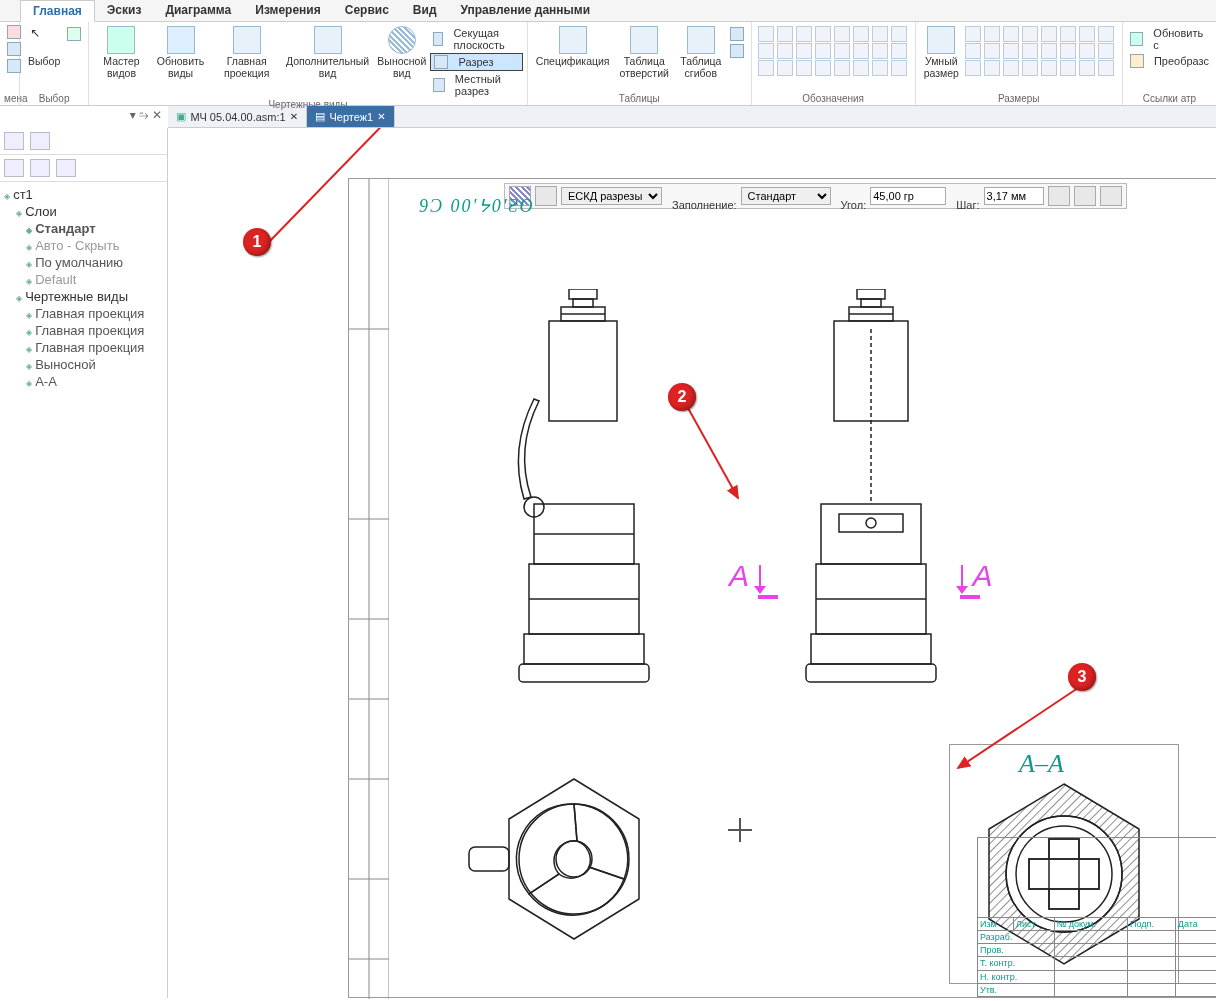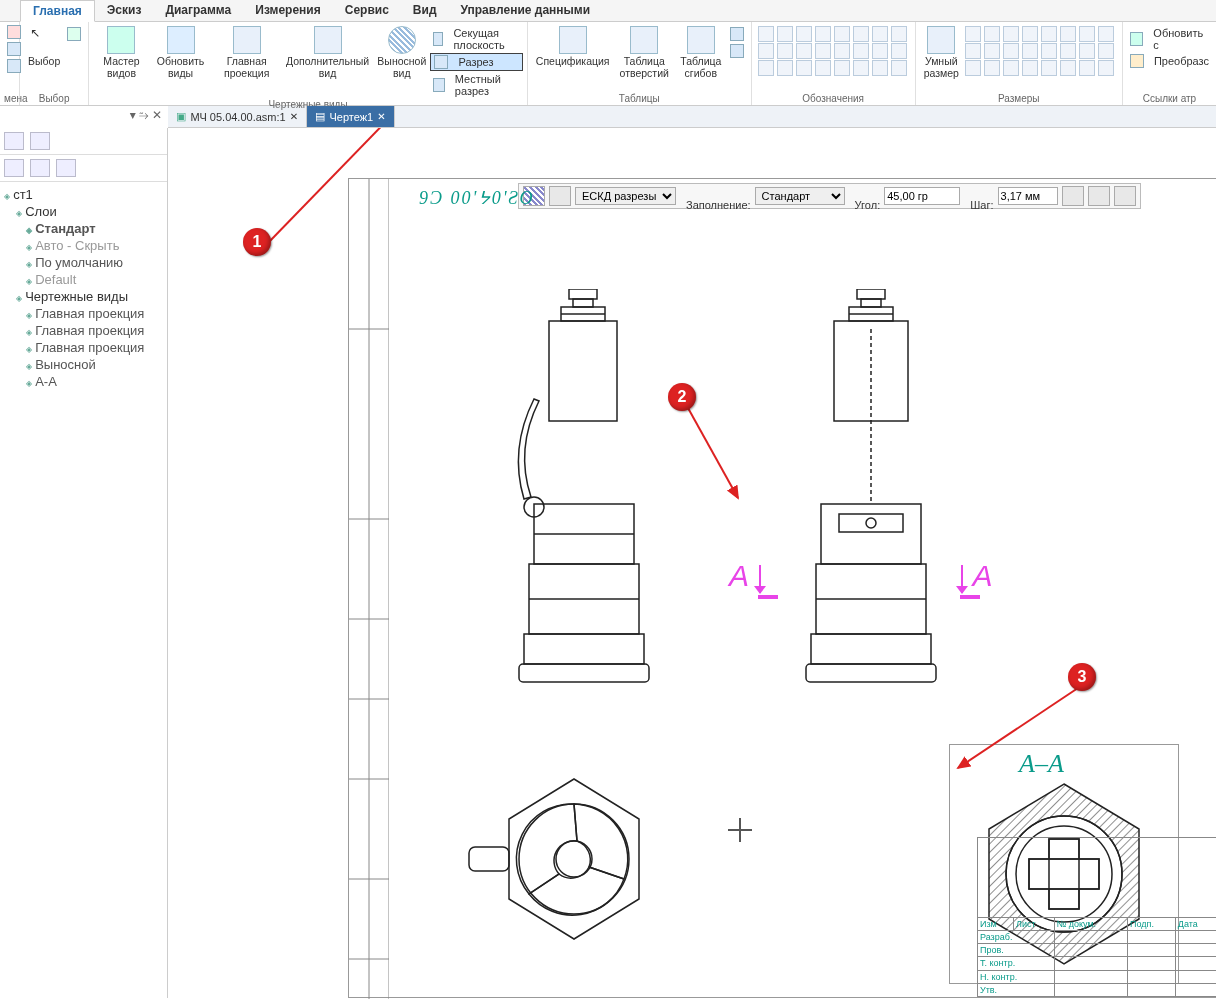--- a/index.html
+++ b/index.html
@@ -42,24 +42,24 @@
 .tree { padding: 4px 2px; font-size: 13px; }
 .tree-item { padding: 1px 2px 1px 14px; cursor: pointer; white-space: nowrap; }
 .tree-item.bold { font-weight: bold; }
 .tree-item.sub { padding-left: 24px; color: #555; }
 .tree-item.dim { color: #999; }
 .tree-item::before { content: "◈"; color: #6a9; font-size: 8px; margin-right: 3px; }
 
 
 .canvas { position: absolute; left: 168px; top: 128px; right: 0; bottom: 0; background: #fff; }
 .drawing { position: absolute; left: 180px; top: 50px; width: 870px; height: 820px; border: 1px solid #999; }
-.title-text { position: absolute; left: 70px; top: 8px; font-family: cursive; font-style: italic; color: #0a9b8a; font-size: 18px; letter-spacing: 2px; }
-
-
-.ctx-bar { position: absolute; left: 350px; top: 55px; display: flex; align-items: center; gap: 4px; background: #f7f7f7; border: 1px solid #bbb; padding: 2px 4px; height: 26px; font-size: 11px; }
+.title-text { position: absolute; left: 70px; top: 16px; font-family: cursive; font-style: italic; color: #0a9b8a; font-size: 18px; letter-spacing: 2px; }
+
+
+.ctx-bar { position: absolute; left: 336px; top: 55px; display: flex; align-items: center; gap: 4px; background: #f7f7f7; border: 1px solid #bbb; padding: 2px 4px; height: 26px; font-size: 11px; }
 .ctx-bar .cb { width: 22px; height: 20px; background: #e8e8e8; border: 1px solid #aaa; cursor: pointer; }
 .ctx-bar select, .ctx-bar input { font-size: 11px; height: 18px; border: 1px solid #aaa; padding: 0 2px; }
 .ctx-bar label { margin-left: 6px; margin-top: 18px; }
 
 
 .callout { position: absolute; width: 28px; height: 28px; border-radius: 50%; background: #d22; color: #fff; display: flex; align-items: center; justify-content: center; font-size: 16px; font-weight: bold; box-shadow: inset -2px -2px 4px rgba(0,0,0,0.3), 1px 1px 2px rgba(0,0,0,0.4); }
 .arrow { position: absolute; pointer-events: none; }
 
 
 .sect-mark { position: absolute; color: #e844e8; font-family: "Times New Roman", serif; font-style: italic; font-size: 30px; }

